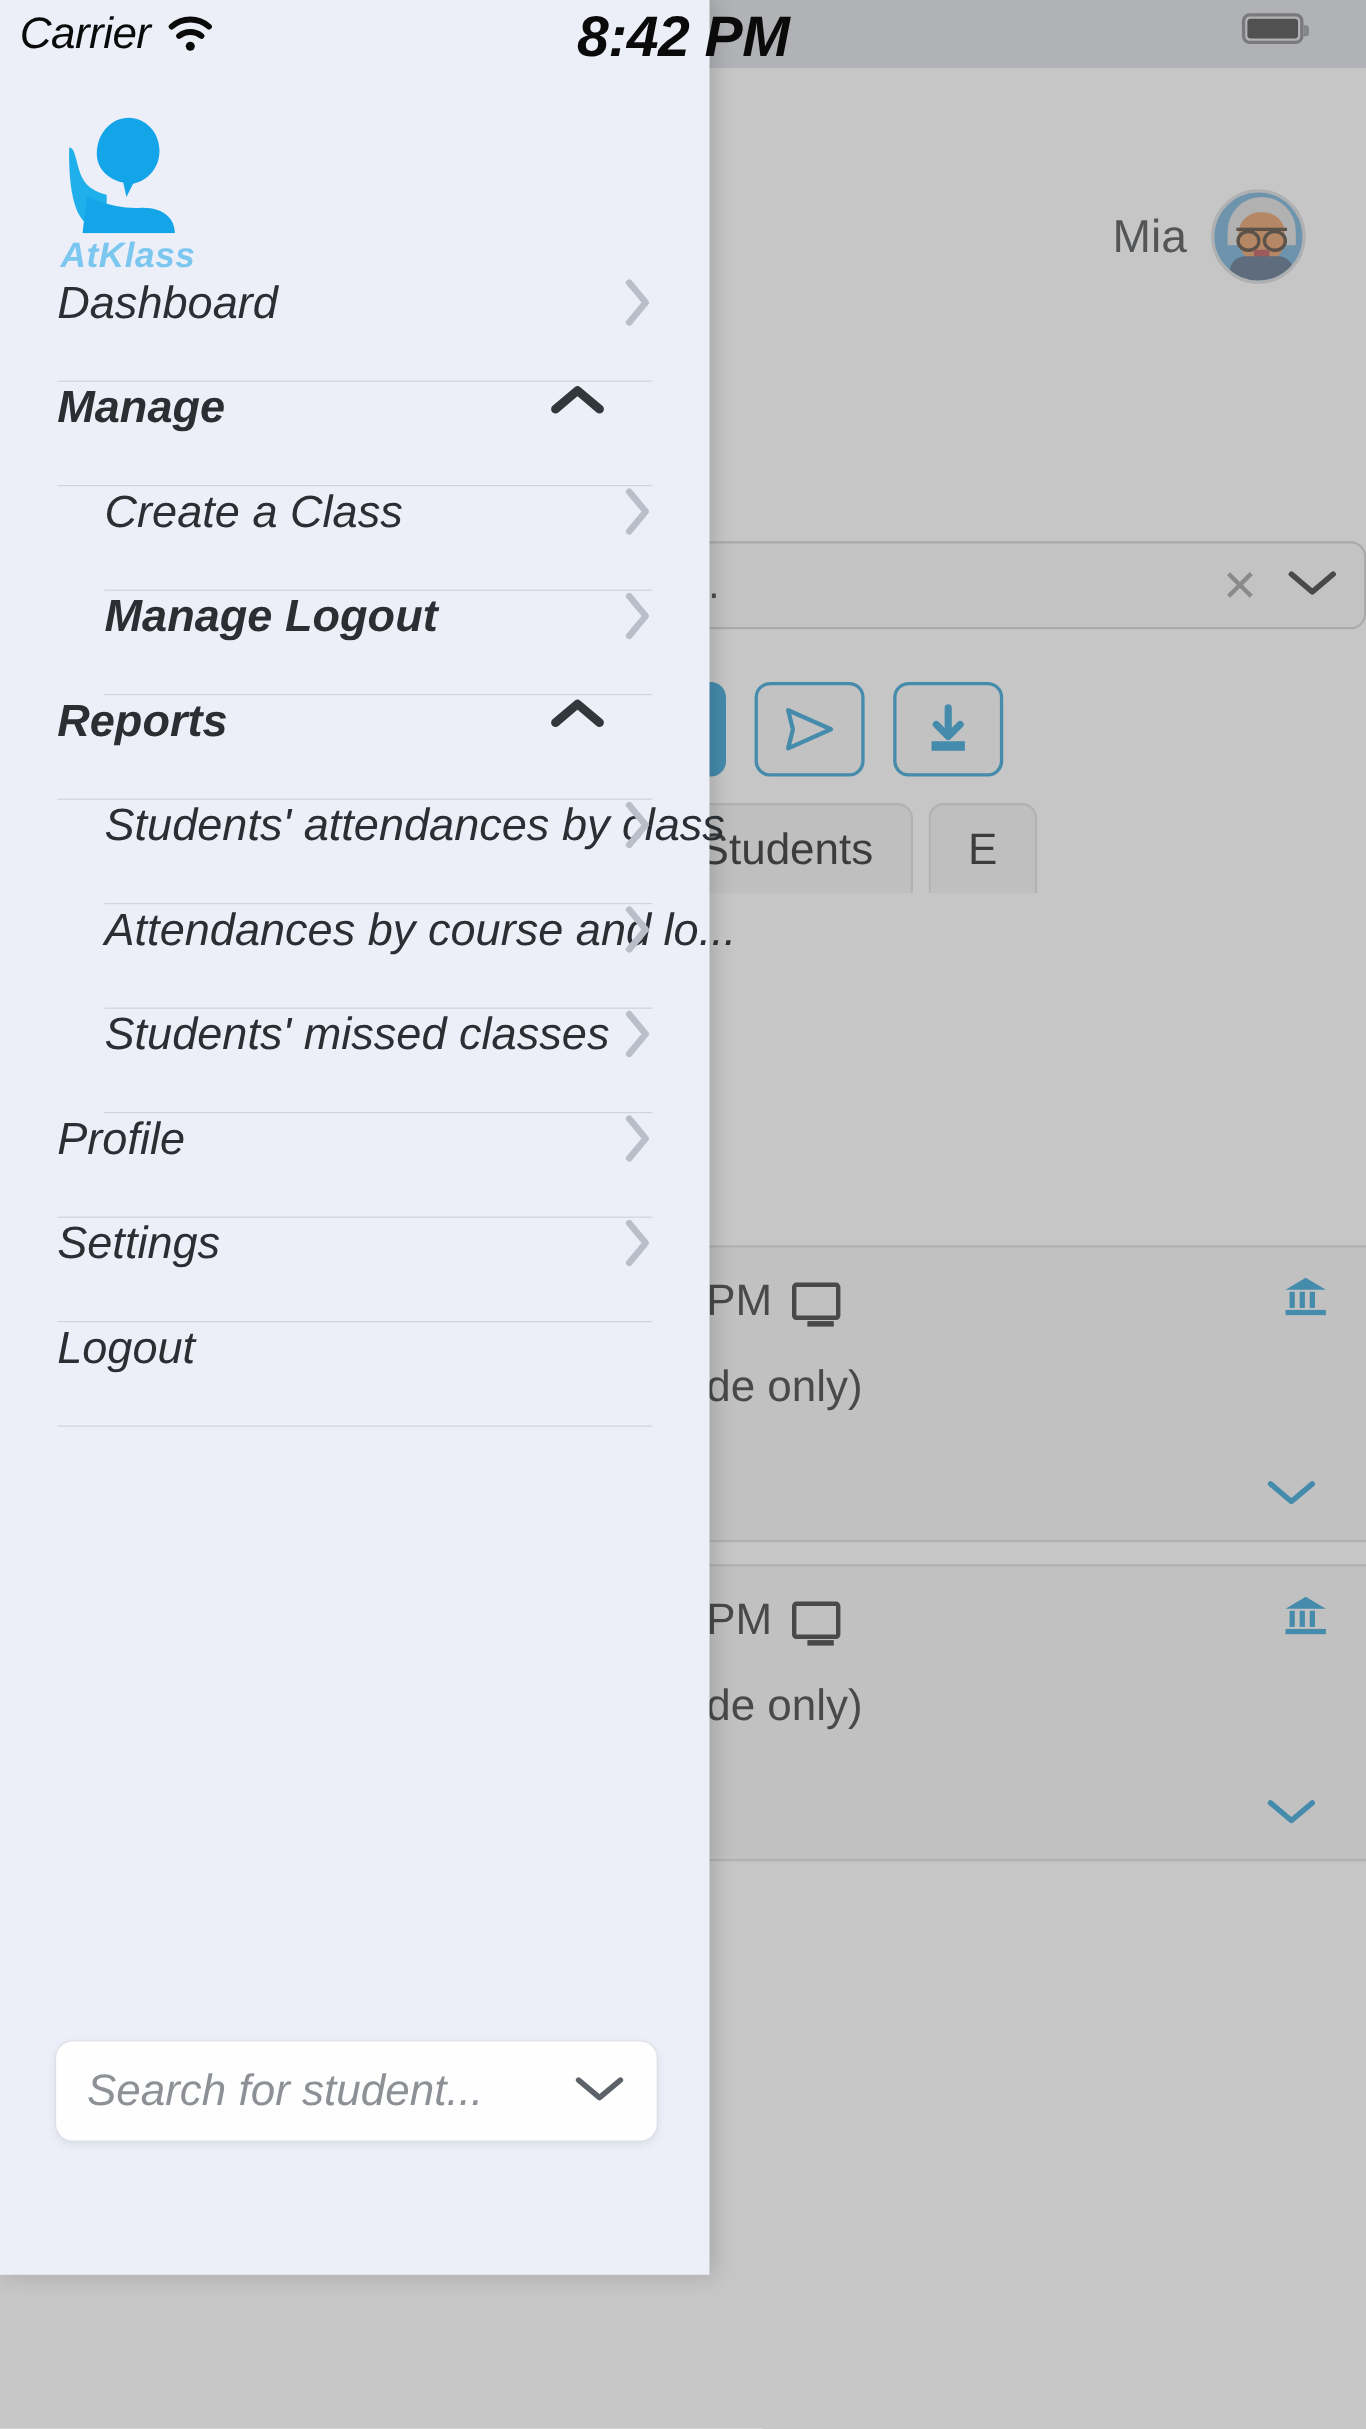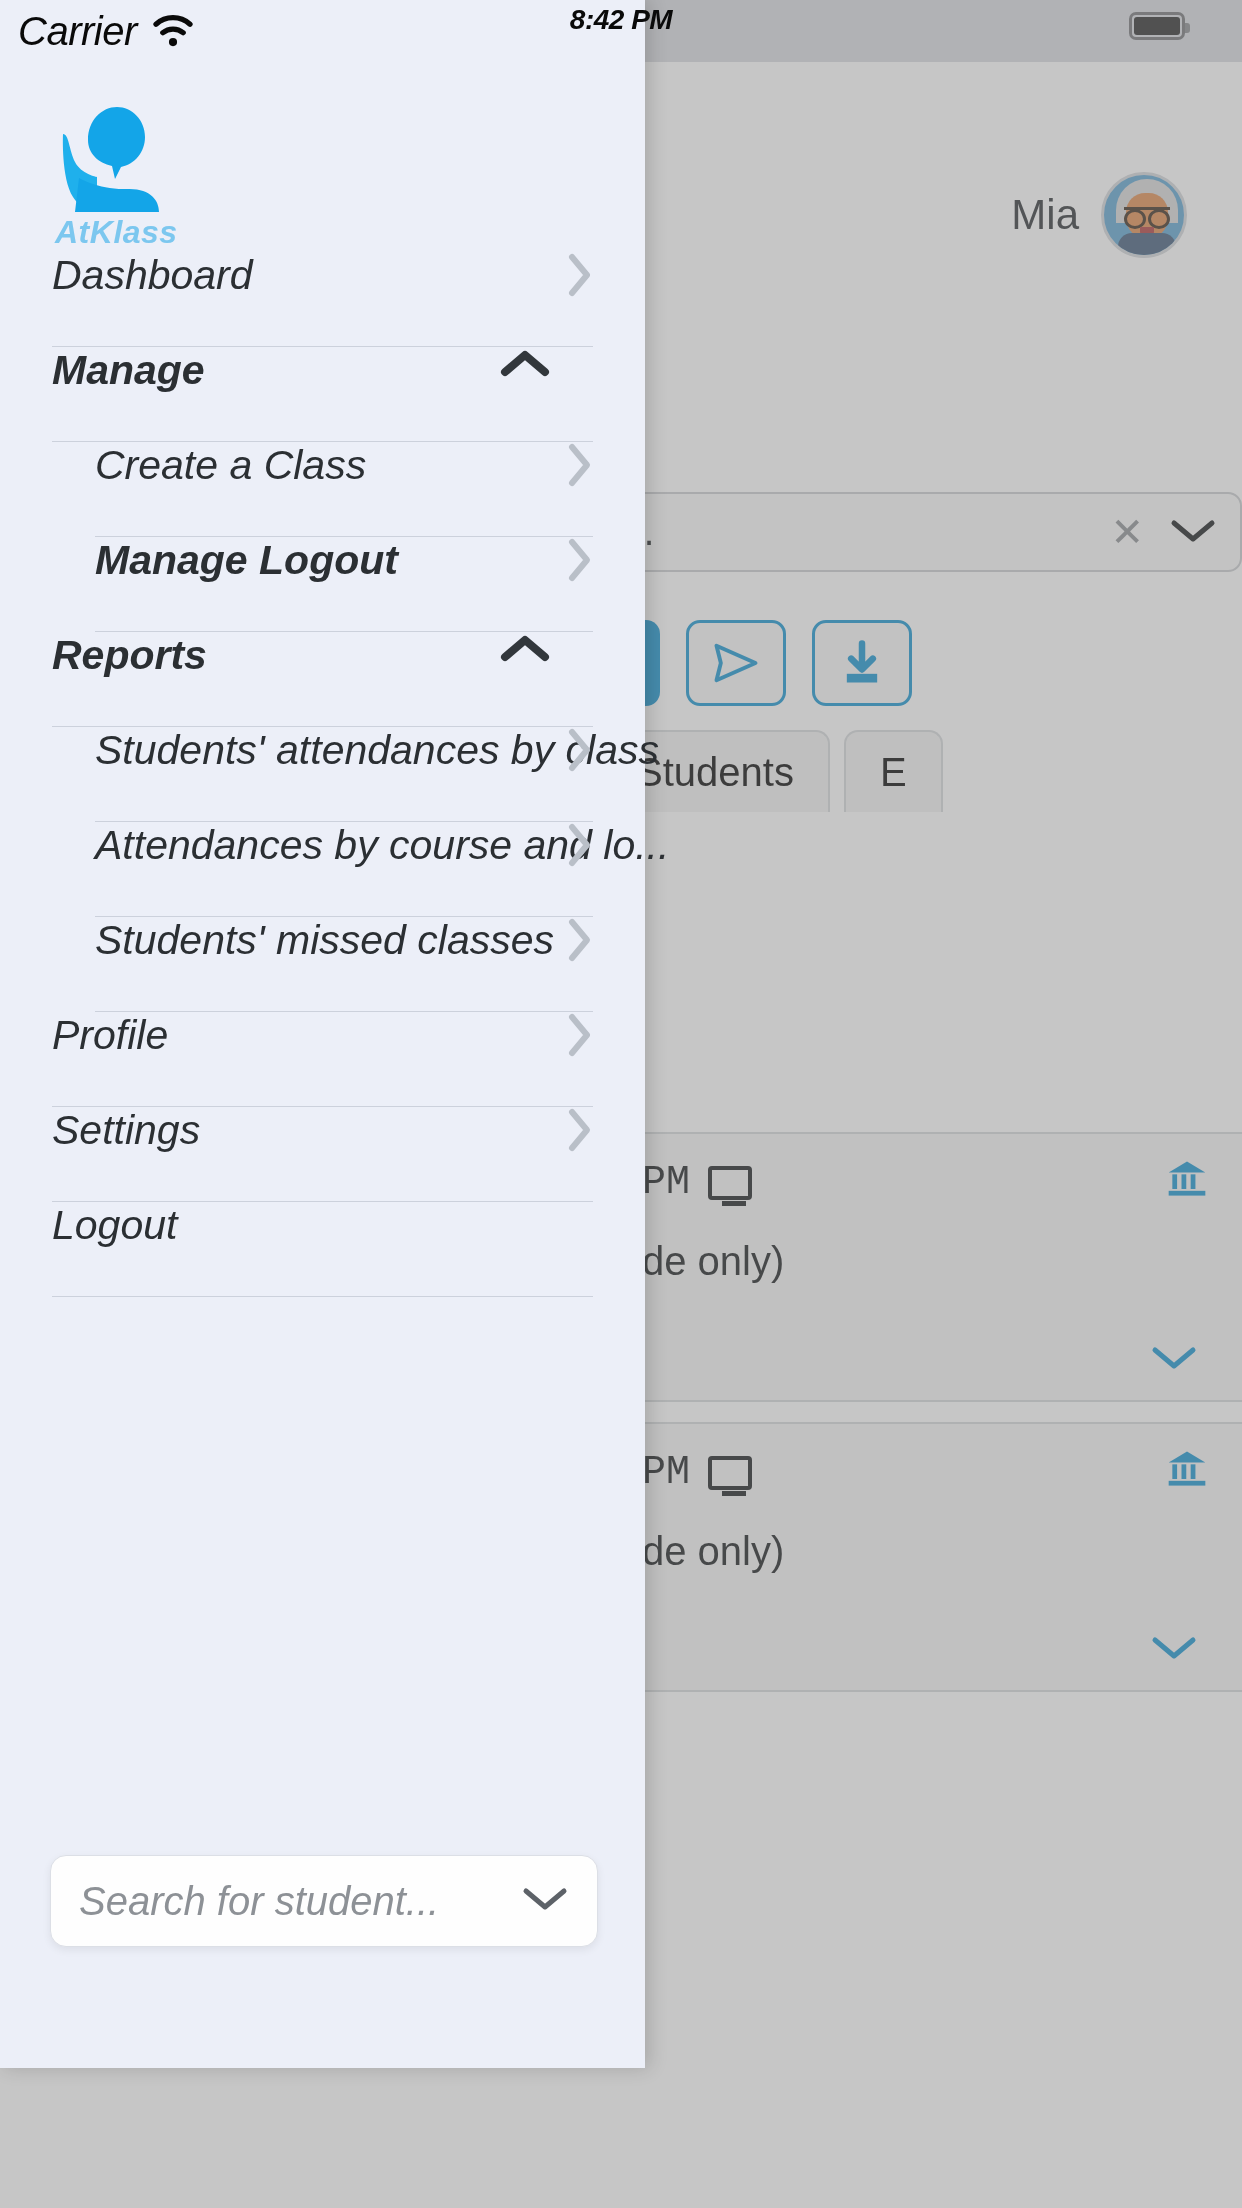--- a/index.html
+++ b/index.html
@@ -116,21 +116,21 @@
 
   .bg-card {
     position:absolute; left:560px; width:700px;
     border:2px solid #d5d8db; border-radius:18px;
     background:#f6f6f6;
   }
   #bg-card1 { top:1070px; height:270px; }
   #bg-card2 { top:1360px; height:270px; }
   .bg-card .c-time {
     position:absolute; left:80px; top:26px; font-size:40px; color:#15181b;
-    display:flex; align-items:center; gap:18px;font-family:Liberation Mono, monospace;
+    display:flex; align-items:center; gap:18px;
   }
   .mon-icon {
     width:44px; height:34px; border:4px solid #15181b; border-radius:4px;
     position:relative;
   }
   .mon-icon:after {
     content:""; position:absolute; left:10px; bottom:-10px;
     width:24px; height:5px; background:#15181b;
   }
   .bg-card .c-bank {
@@ -163,21 +163,21 @@
   }
 
   #statusbar {
     height:62px; display:flex; align-items:center;
     position:relative; padding:0 0 0 18px;
   }
   #statusbar .carrier { font-size:40px; color:#0a0a0a; letter-spacing:-0.5px; }
   #statusbar .wifi { margin-left:14px; display:flex; align-items:center; }
   #statusbar .clock {
     position:absolute; left:0; right:0; top:4px; text-align:center;
-    font-size:28px; color:#0a0a0a; font-weight:600; letter-spacing:-0.5px;
+    font-size:52px; color:#0a0a0a; font-weight:600; letter-spacing:-0.5px;
     width:1242px;
   }
 
   #logo-wrap { position:relative; height:190px; }
   #logo {
     position:absolute; left:55px; top:20px; width:115px; height:130px;
   }
   #logo-text {
     position:absolute; left:55px; top:152px;
     font-size:32px; color:#7cc7ef; font-weight:bold; letter-spacing:0.5px;

